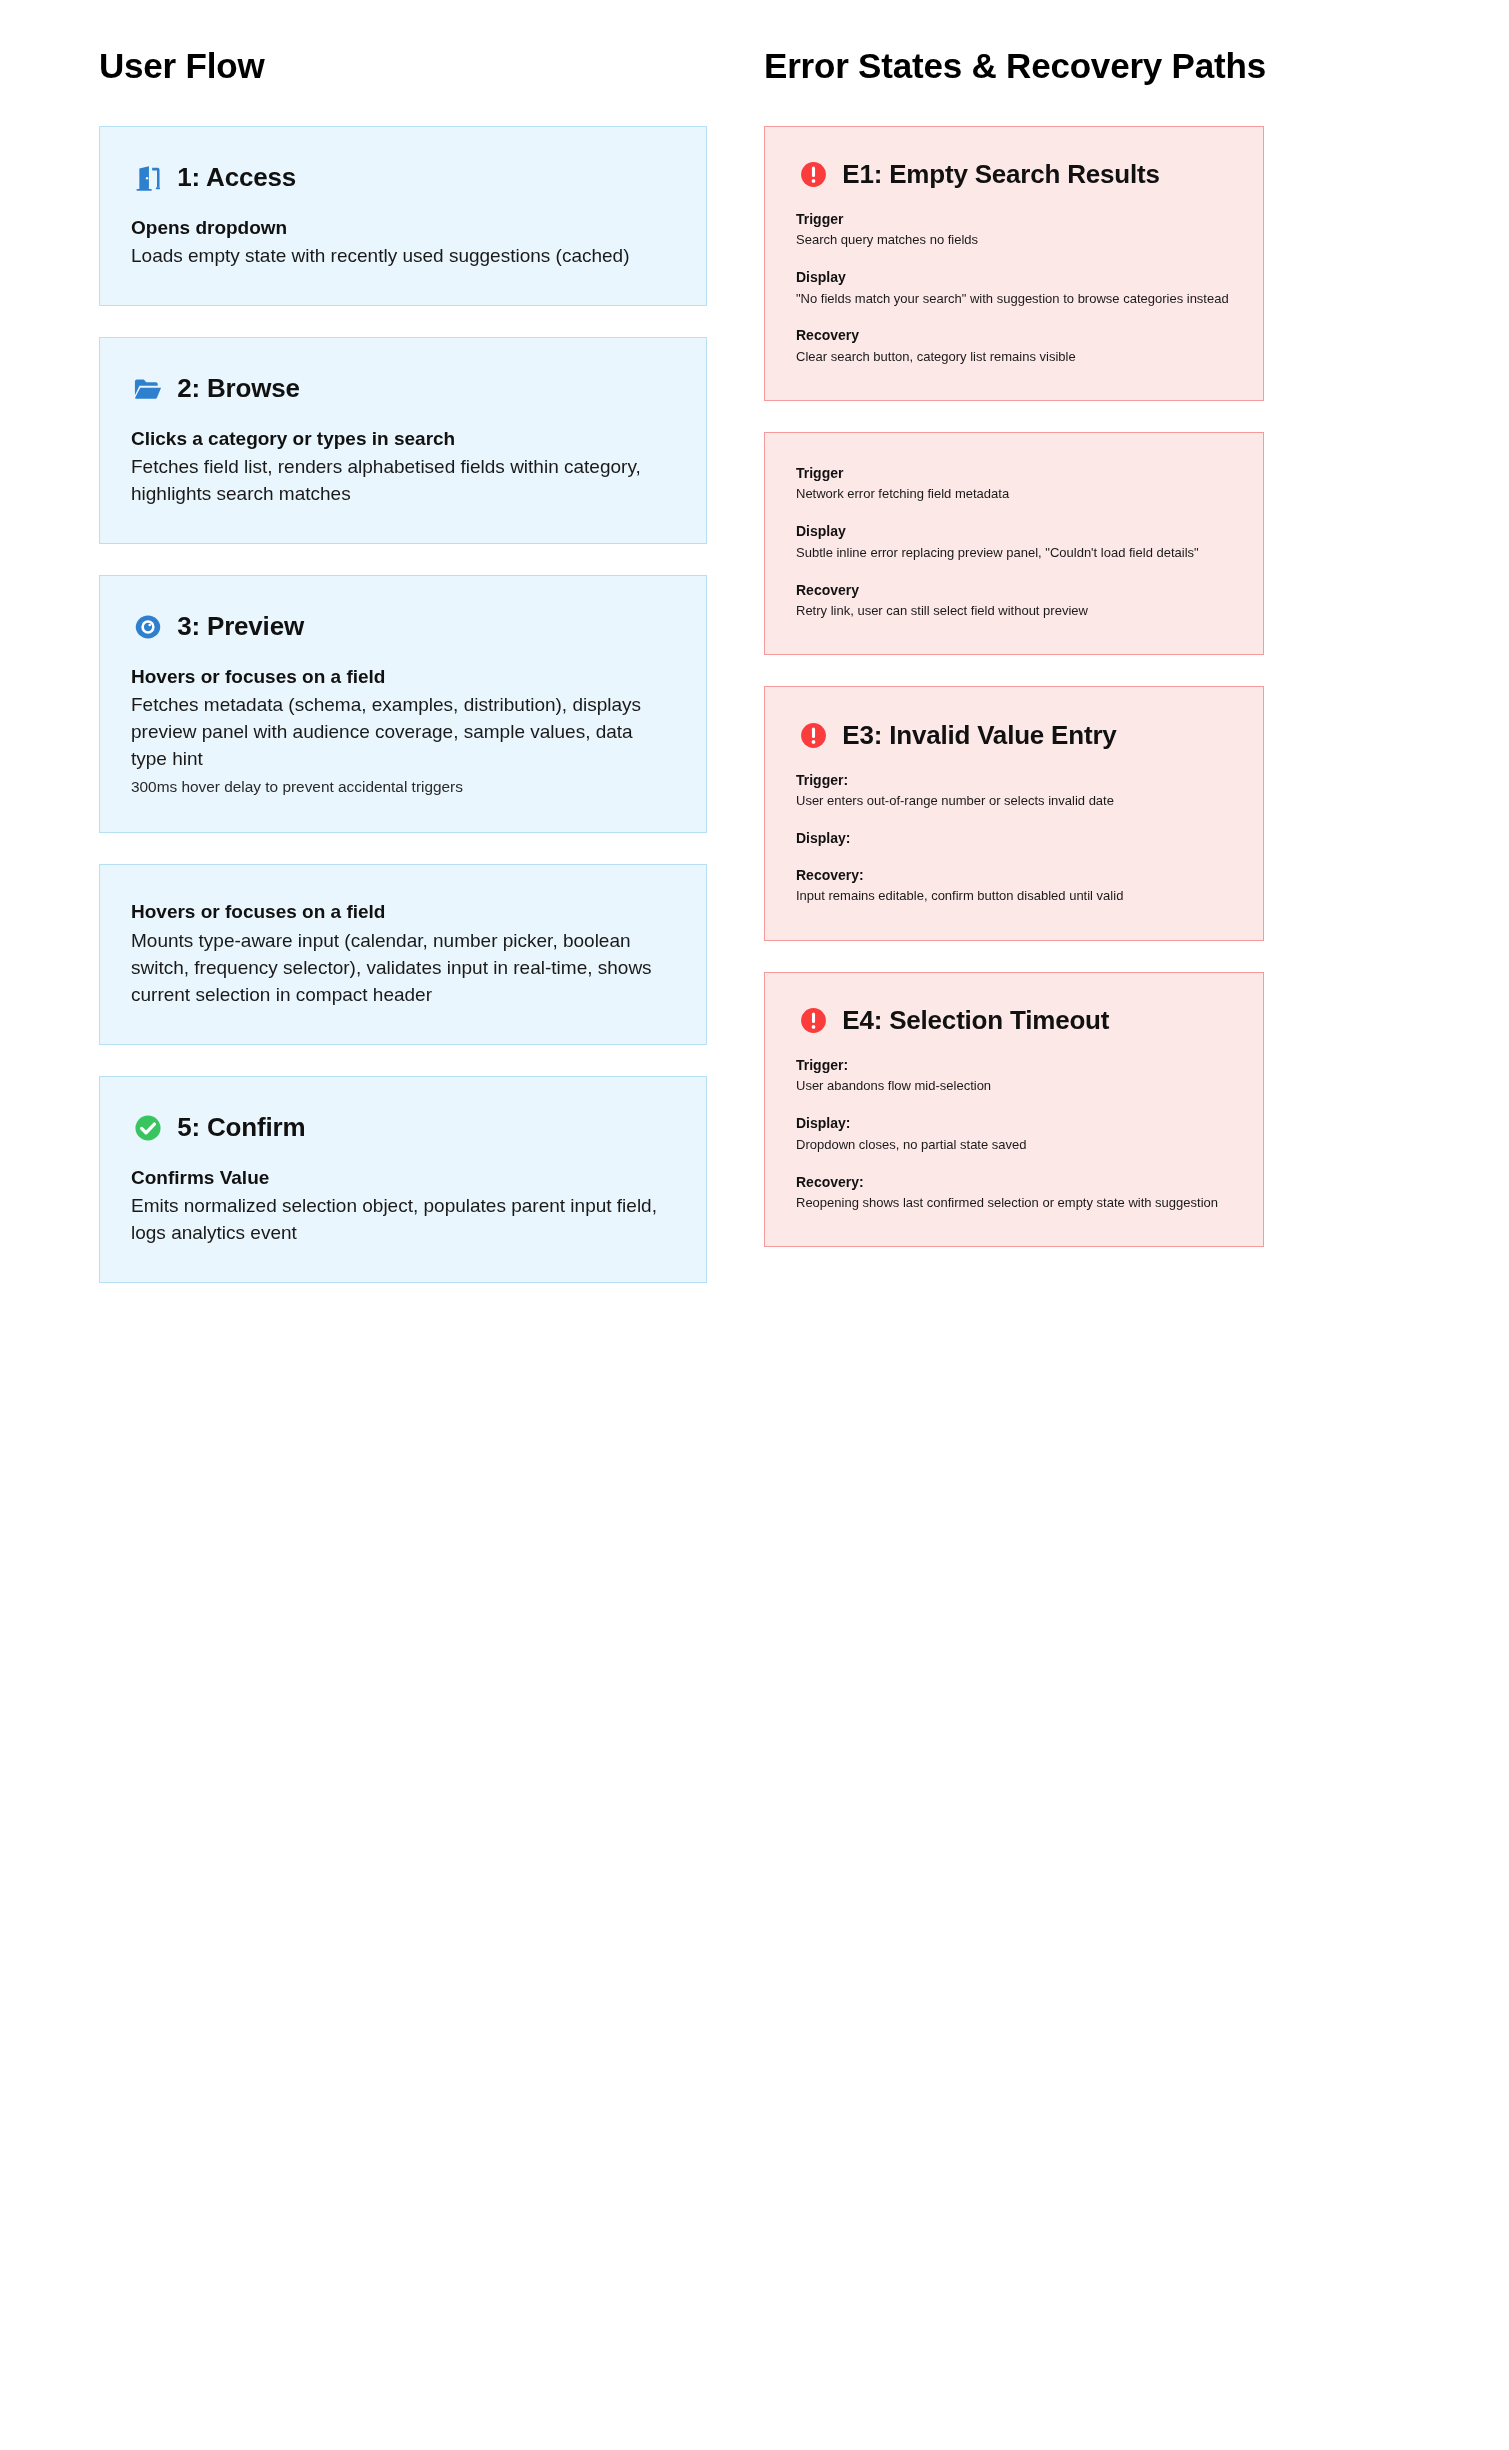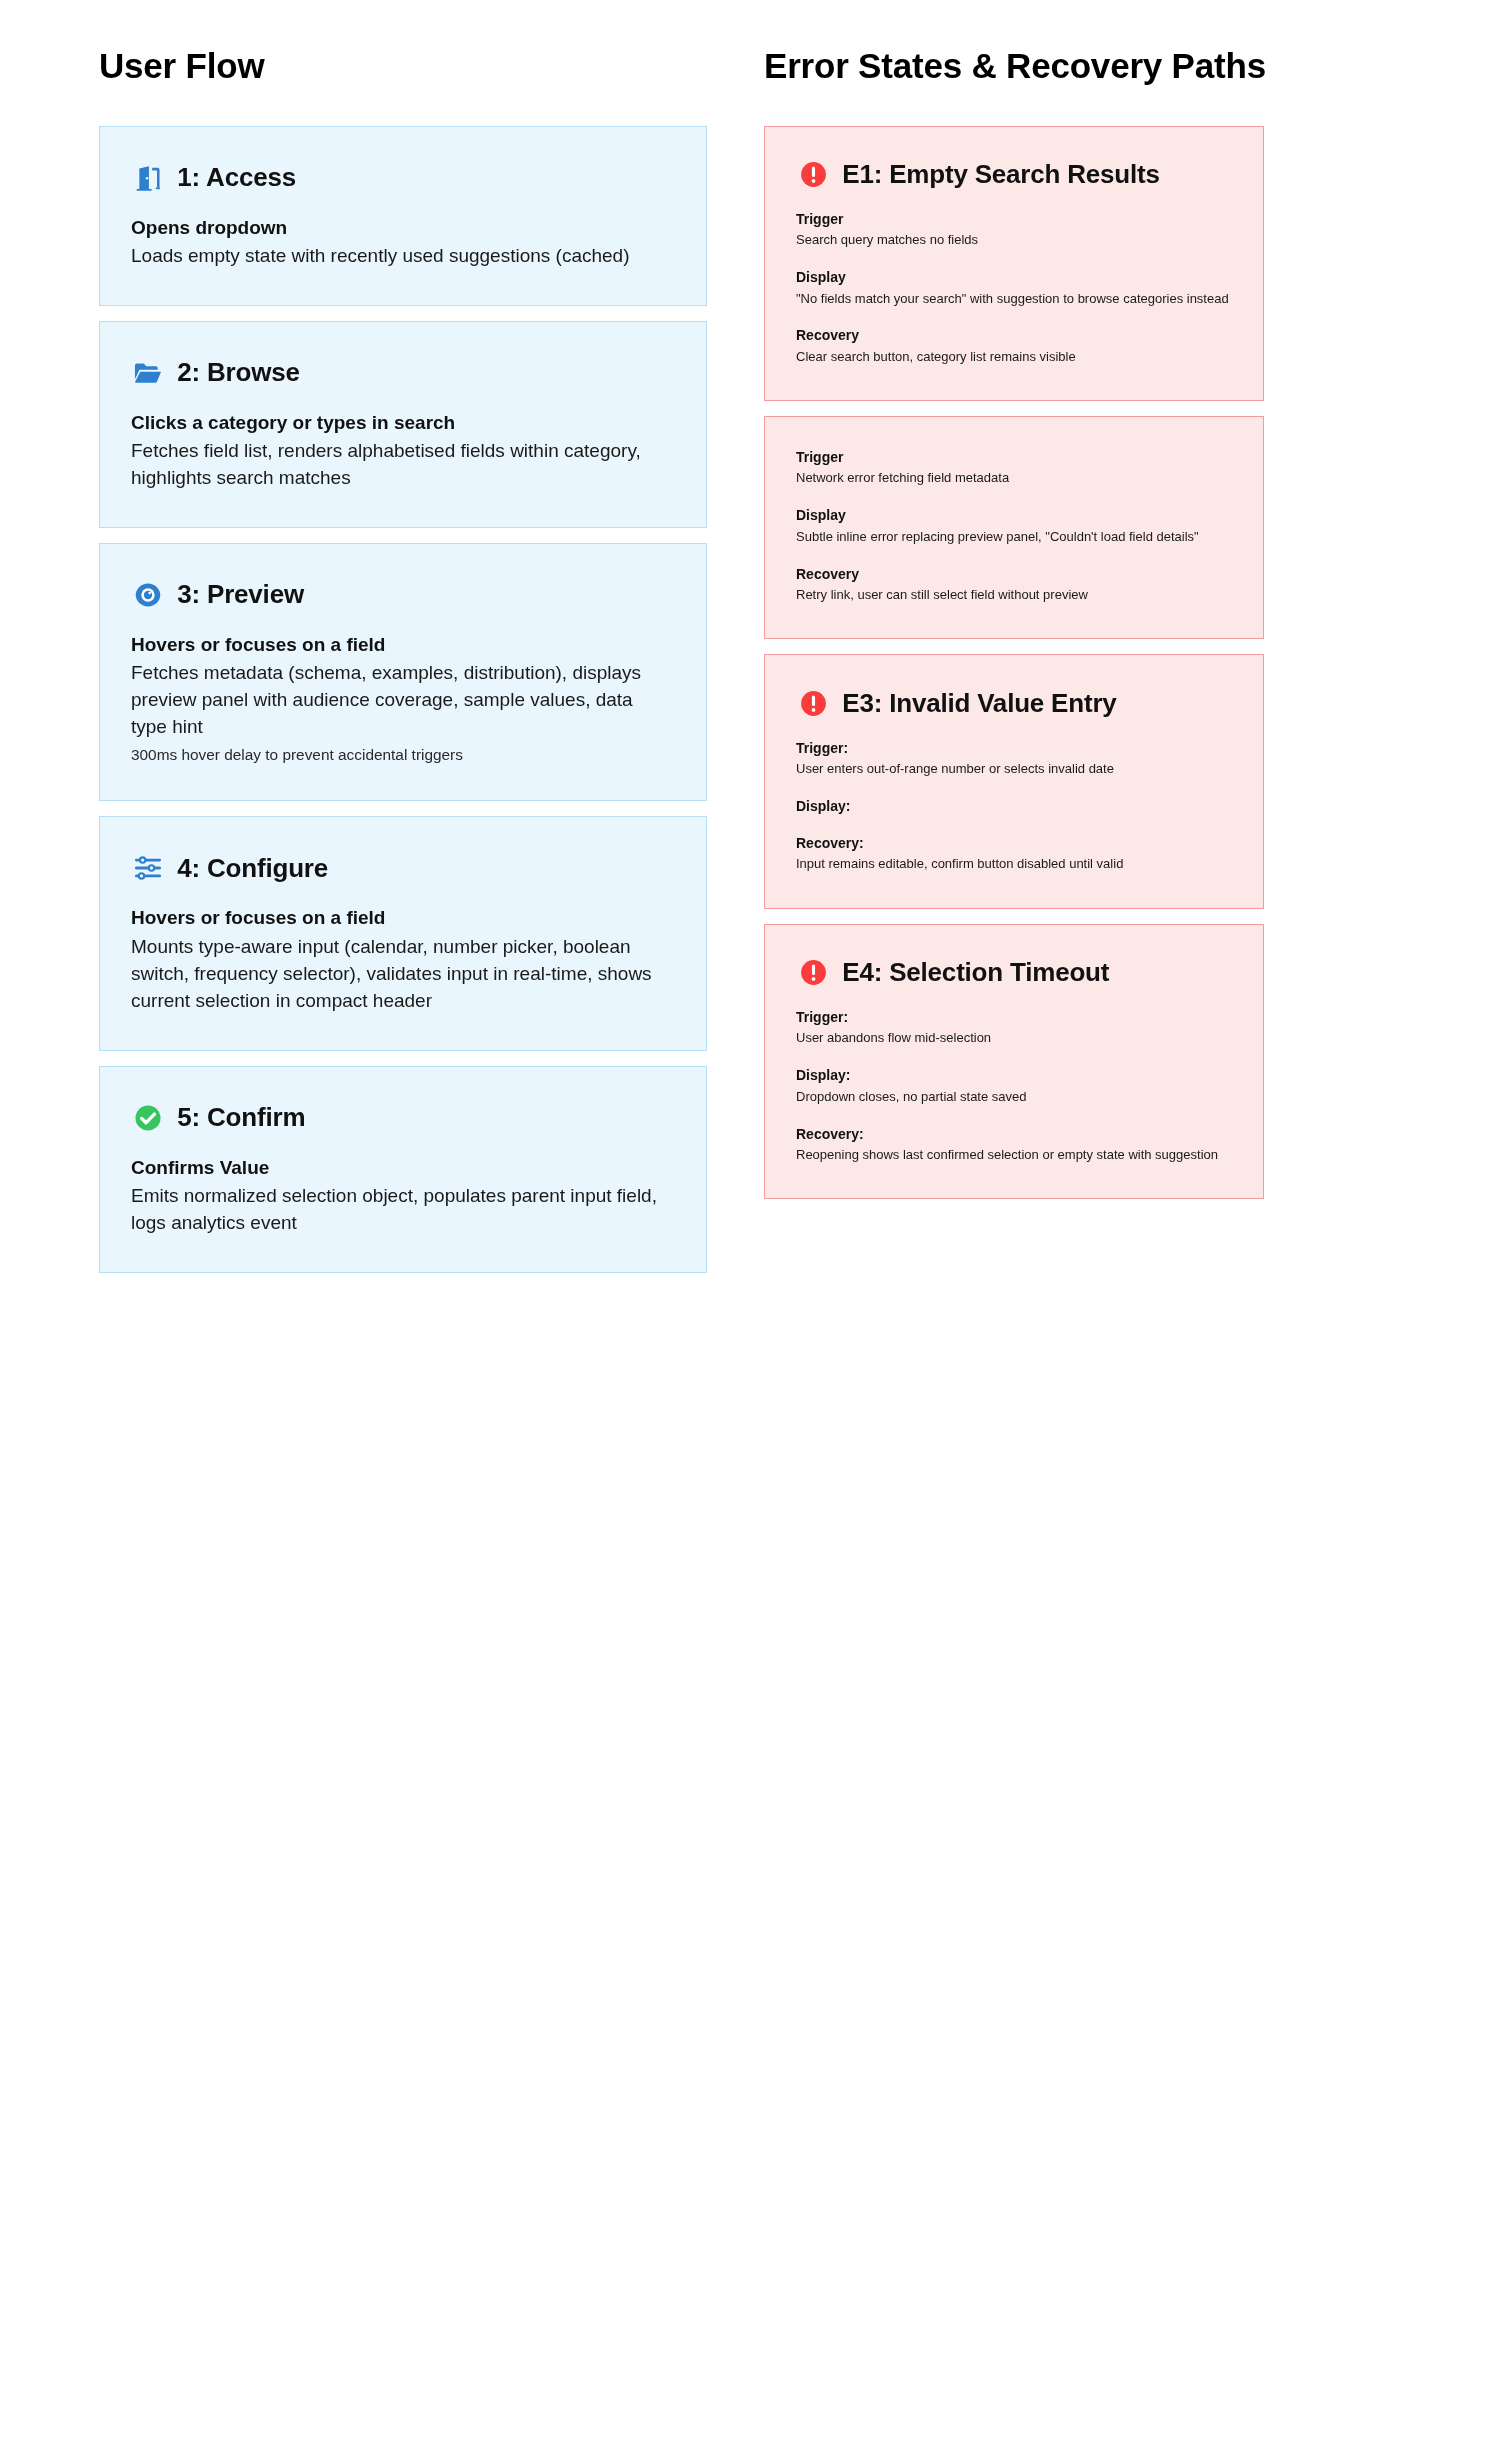--- a/index.html
+++ b/index.html
@@ -47,21 +47,21 @@
     margin: 0 0 40px 0;
     line-height: 1.1;
     white-space: nowrap;
   }
 
   
   .card {
     box-sizing: border-box;
     border-style: solid;
     border-width: 1.5px;
-    margin-bottom: 15px;
+    margin-bottom: 31px;
   }
   .card:last-child { margin-bottom: 0; }
 
   .card-flow {
     background: #eaf6fd;
     border-color: #b8e0f5;
     padding: 34px 31px 35px 31px;
   }
 
   .card-error {
@@ -188,36 +188,20 @@
                   <circle cx="13.3" cy="10.5" r="1.0" fill="#ffffff"></circle>
                 </svg>
               </span>
               <span class="card-title">3: Preview</span>
             </div>
             <p class="step-action">Hovers or focuses on a field</p>
             <p class="step-detail">Fetches metadata (schema, examples, distribution), displays preview panel with audience coverage, sample values, data type hint</p>
             <p class="step-note">300ms hover delay to prevent accidental triggers</p>
           </div>
           <div class="card card-flow">
-            <div class="card-head">
-              <span class="card-icon">
-                <svg width="32" height="32" viewBox="0 0 24 24" aria-hidden="true">
-                  <rect x="2.2" y="5.0" width="19.6" height="2.1" rx="1.05" fill="#2e80cf"></rect>
-                  <rect x="2.2" y="10.95" width="19.6" height="2.1" rx="1.05" fill="#2e80cf"></rect>
-                  <rect x="2.2" y="16.9" width="19.6" height="2.1" rx="1.05" fill="#2e80cf"></rect>
-                  <circle cx="8.0" cy="6.05" r="2.85" fill="#2e80cf"></circle>
-                  <circle cx="8.0" cy="6.05" r="1.25" fill="#eaf6fd"></circle>
-                  <circle cx="14.6" cy="12.0" r="2.85" fill="#2e80cf"></circle>
-                  <circle cx="14.6" cy="12.0" r="1.25" fill="#eaf6fd"></circle>
-                  <circle cx="7.1" cy="17.95" r="2.85" fill="#2e80cf"></circle>
-                  <circle cx="7.1" cy="17.95" r="1.25" fill="#eaf6fd"></circle>
-                </svg>
-              </span>
-              <span class="card-title">4: Configure</span>
-            </div>
             <p class="step-action">Hovers or focuses on a field</p>
             <p class="step-detail">Mounts type-aware input (calendar, number picker, boolean switch, frequency selector), validates input in real-time, shows current selection in compact header</p>
           </div>
           <div class="card card-flow">
             <div class="card-head">
               <span class="card-icon">
                 <svg width="32" height="32" viewBox="0 0 24 24" aria-hidden="true">
                   <circle cx="12" cy="12" r="9.4" fill="#38c560"></circle>
                   <path d="M7.2 12.3l3.3 3.3 6.3-6.5" fill="none" stroke="#ffffff" stroke-width="2.5" stroke-linecap="round" stroke-linejoin="round"></path>
                 </svg>

